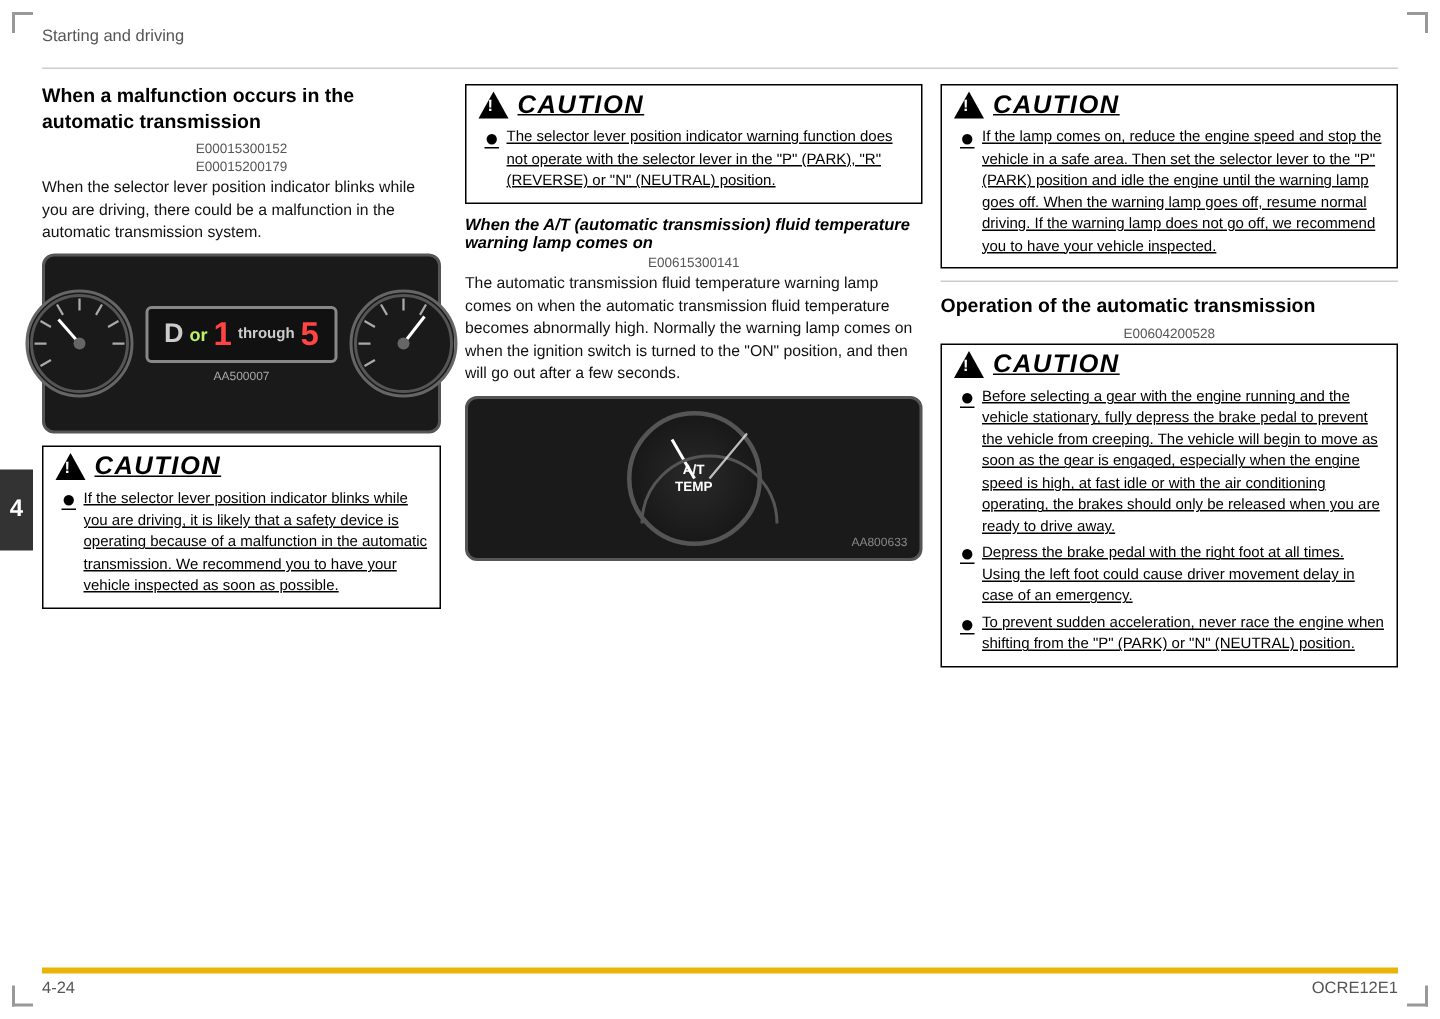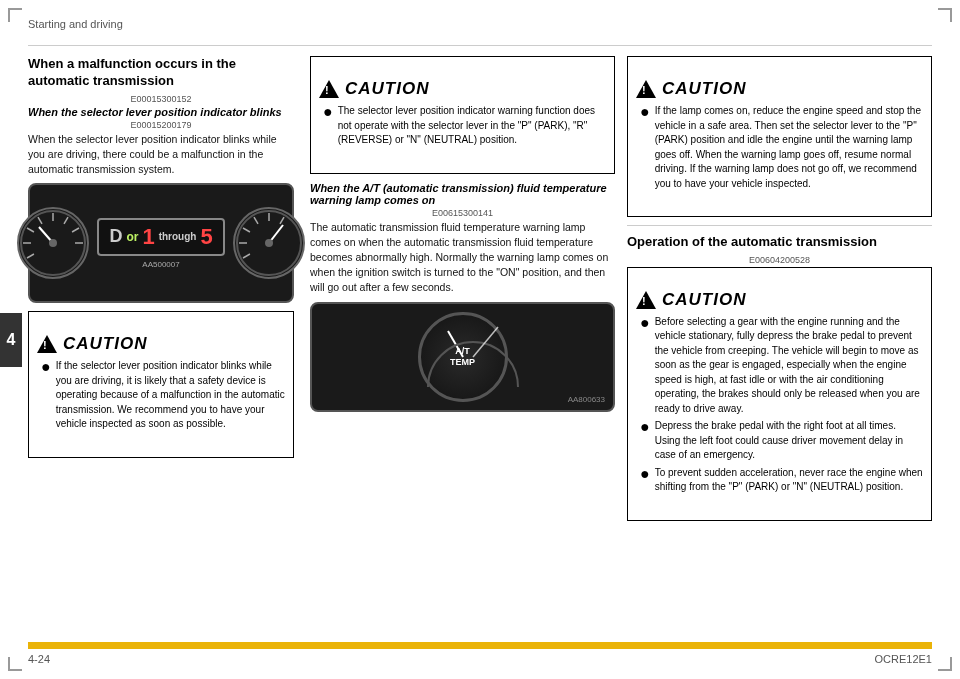--- a/index.html
+++ b/index.html
@@ -60,21 +60,21 @@
     
     .page-footer {
       position: absolute;
       bottom: 14px;
       left: 28px;
       right: 28px;
       display: flex;
       justify-content: space-between;
       font-size: 11px;
       color: #555;
-      border-top: 7px solid #eab308;
+      border-top: 4px solid #eab308;
       padding-top: 4px;
     }
 
     
     .main-content {
       display: flex;
       gap: 16px;
       margin-top: 4px;
     }
 
@@ -123,22 +123,23 @@
     .body-text {
       font-size: 10.5px;
       line-height: 1.45;
       margin-bottom: 6px;
       color: #111;
     }
 
     
     .caution-box {
       border: 1.5px solid #000;
-      padding: 22px 8px;
+      padding: 3px 8px;
       margin-bottom: 8px;
+      text-decoration: underline;
     }
 
     .caution-header {
       display: flex;
       align-items: center;
       gap: 6px;
       margin-bottom: 5px;
     }
 
     .caution-triangle {
@@ -305,21 +306,20 @@
 
   <div class="page-header">
     <span>Starting and driving</span>
   </div>
 
   <div class="main-content">
 
     <div class="left-col">
       <div class="section-title">When a malfunction occurs in the automatic transmission</div>
       <span class="ref-code">E00015300152</span>
-      <div class="italic-heading">When the selector lever position indicator blinks</div>
       <span class="ref-code">E00015200179</span>
       <div class="body-text">When the selector lever position indicator blinks while you are driving, there could be a malfunction in the automatic transmission system.</div>
 
       <div class="instrument-cluster">
         <div class="gauge">
           <svg width="68" height="68" viewBox="0 0 68 68">
             <circle cx="34" cy="34" r="32" fill="#1a1a1a" stroke="#555" stroke-width="2"></circle>
 
             <g stroke="#aaa" stroke-width="1.5">
               <line x1="34" y1="4" x2="34" y2="12" transform="rotate(-120 34 34)"></line>

